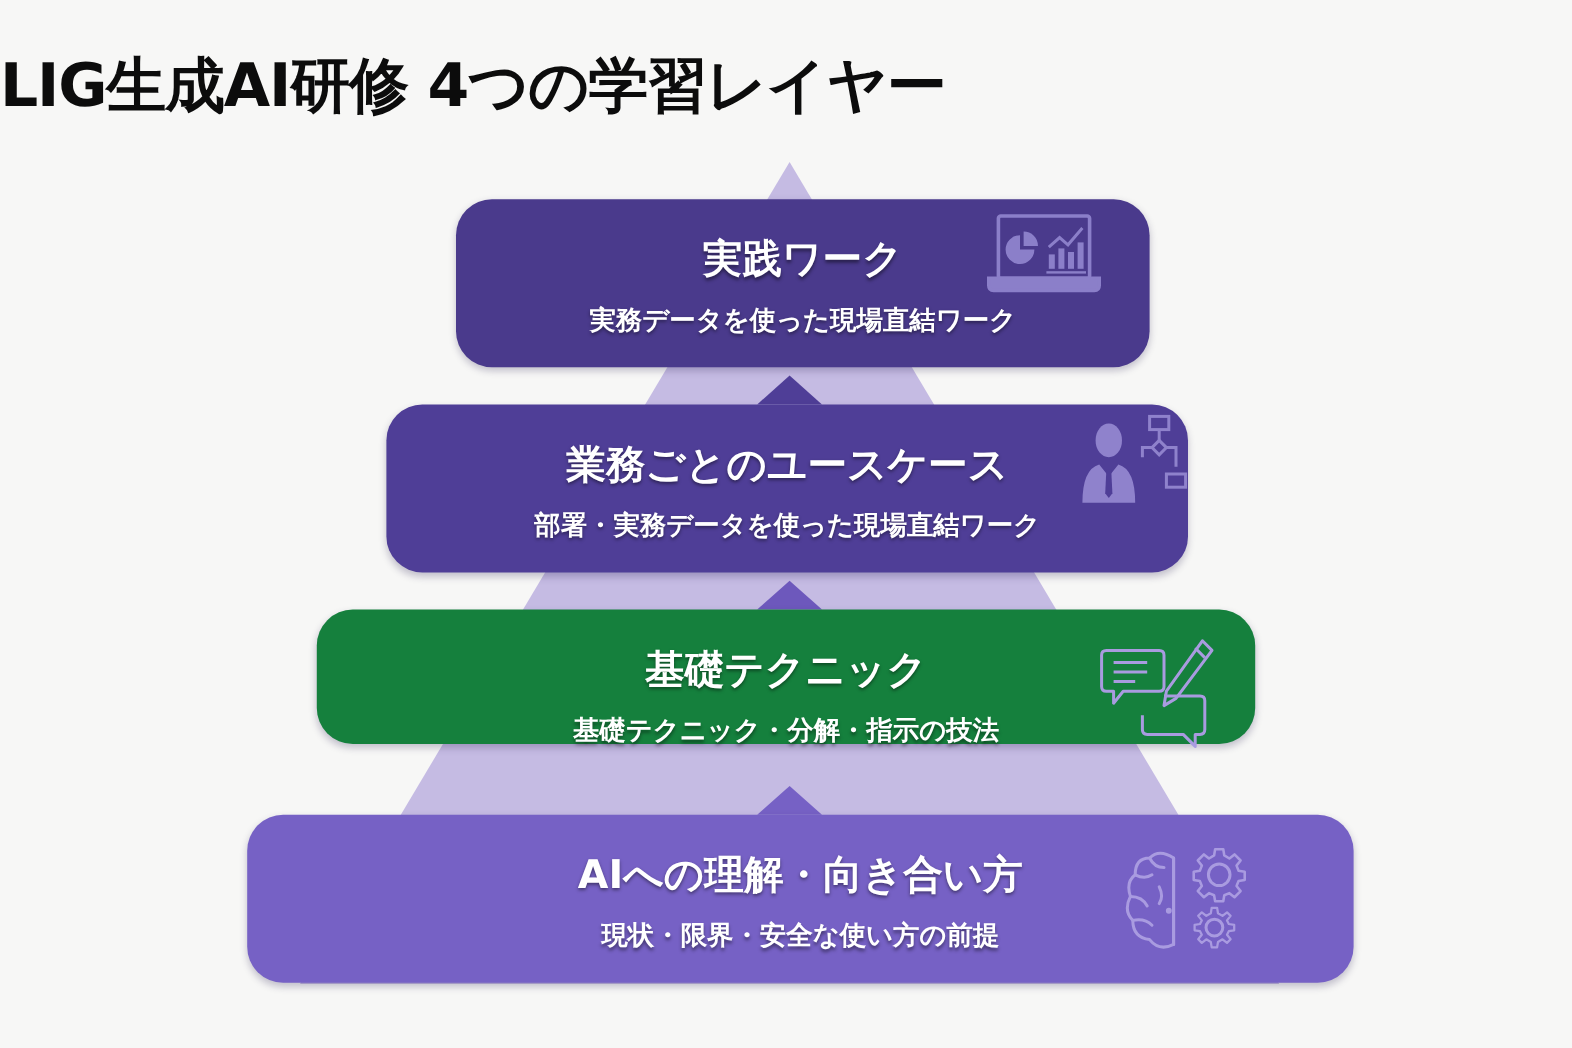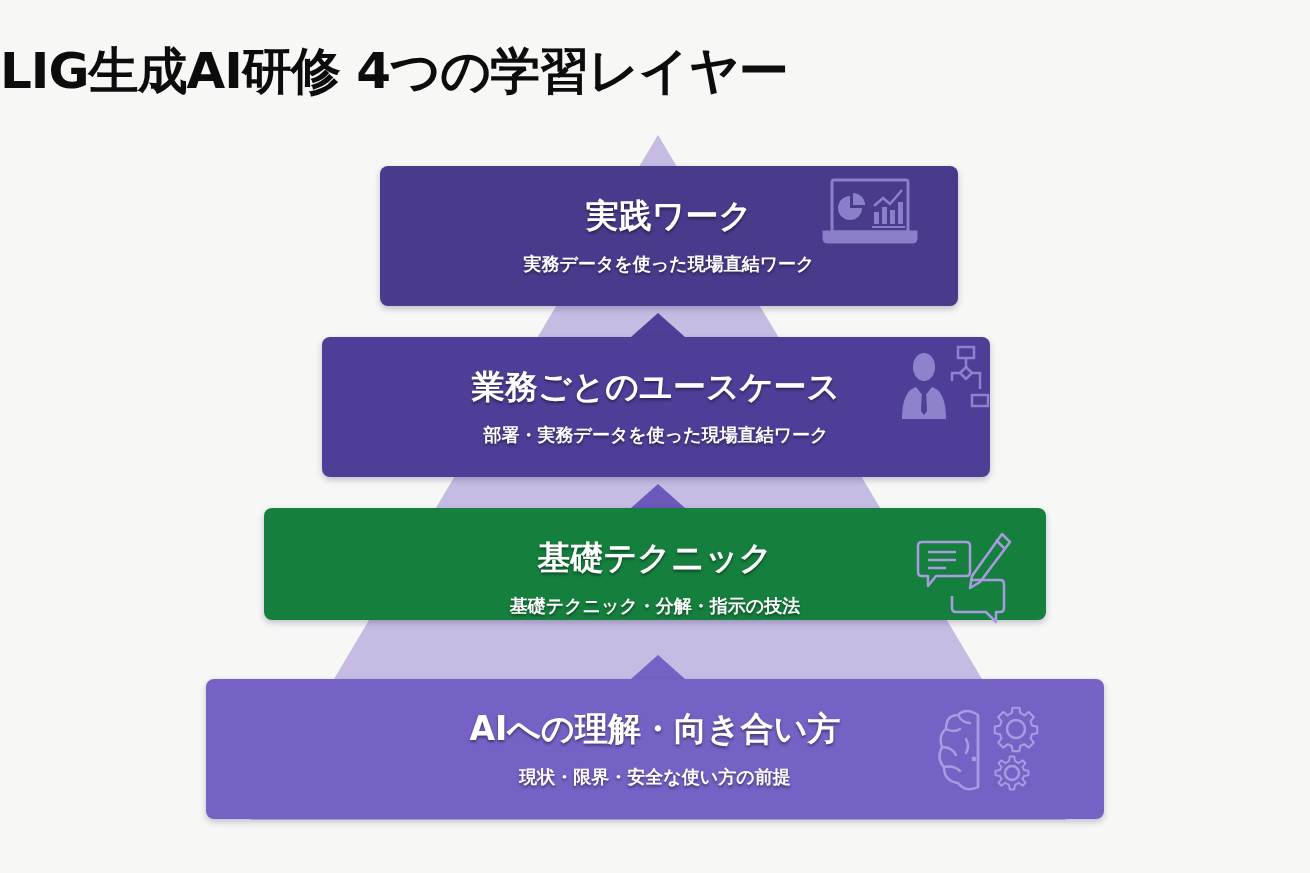--- a/index.html
+++ b/index.html
@@ -8,31 +8,31 @@
     background: #f7f7f6;
     font-family: "DejaVu Sans", "Liberation Sans", sans-serif;
   }
   .title {
     position: absolute; left: 0; top: 38px; width: 1310px; text-align: left;
     font-size: 50px; font-weight: 900; color: #0c0c0c; letter-spacing: -1px;
     font-family: "DejaVu Sans", sans-serif;
   }
   .pyramid { position: absolute; left: 0; top: 0; width: 1310px; height: 873px; }
   .layer {
-    position: absolute; border-radius: 8px; color: #fff;
+    position: absolute; border-radius: 30px; color: #fff;
     box-shadow: 0 3px 6px rgba(40,30,80,0.25);
   }
   .layer .ltitle {
     position: absolute; left: 0; width: 100%; text-align: center;
     font-weight: 700; font-size: 33px;
     text-shadow: 0 2px 3px rgba(0,0,0,0.45);
   }
   .layer .lsub {
     position: absolute; left: 0; width: 100%; text-align: center;
-    font-weight: 700; font-size: 18px;
+    font-weight: 700; font-size: 22px;
     text-shadow: 0 2px 3px rgba(0,0,0,0.45);
   }
   .layer .icon { position: absolute; }
   .notch {
     position: absolute; width: 0; height: 0;
     border-left: 27px solid transparent; border-right: 27px solid transparent;
   }
 </style>
 </head>
 <body>
@@ -99,21 +99,21 @@
       <line x1="12" y1="38" x2="30" y2="38"></line>
       <path d="M54 50 H84 Q88 50 88 54 V78 Q88 82 84 82 H80 L80 92 L70 82 H40 Q36 82 36 78 V66"></path>
       <path d="M86 4 L94 12 L64 52 L54 58 L56 46 Z"></path>
       <line x1="80" y1="10" x2="88" y2="18"></line>
     </g>
   </svg>
 </div>
 
 <div class="notch" style="left:631px; top:655px; border-bottom:24px solid #7661c5;"></div>
 
-<div class="layer" style="left:206px; top:679px; width:898px; height:140px; background:#7661c5;">
+<div class="layer" style="left:206px; top:679px; width:898px; height:140px; background:#7661c5;padding-left:24px;">
   <div class="ltitle" style="top:28px;">AIへの理解・向き合い方</div>
   <div class="lsub" style="top:86px;">現状・限界・安全な使い方の前提</div>
   <svg class="icon" style="left:730px; top:24px;" width="112" height="96" viewBox="0 0 112 96">
     <g fill="none" stroke="#a99be0" stroke-width="2.5" stroke-linejoin="round" stroke-linecap="round">
       <path d="M42 12 Q30 4 22 12 Q10 12 10 26 Q2 32 6 44 Q0 56 8 64 Q8 78 22 80 Q30 90 42 84 Z"></path>
       <line x1="42" y1="12" x2="42" y2="84"></line>
       <path d="M22 12 Q26 20 34 20"></path>
       <path d="M10 26 Q18 30 24 26"></path>
       <path d="M6 44 Q16 44 20 52"></path>
       <path d="M8 64 Q18 62 24 68"></path>

